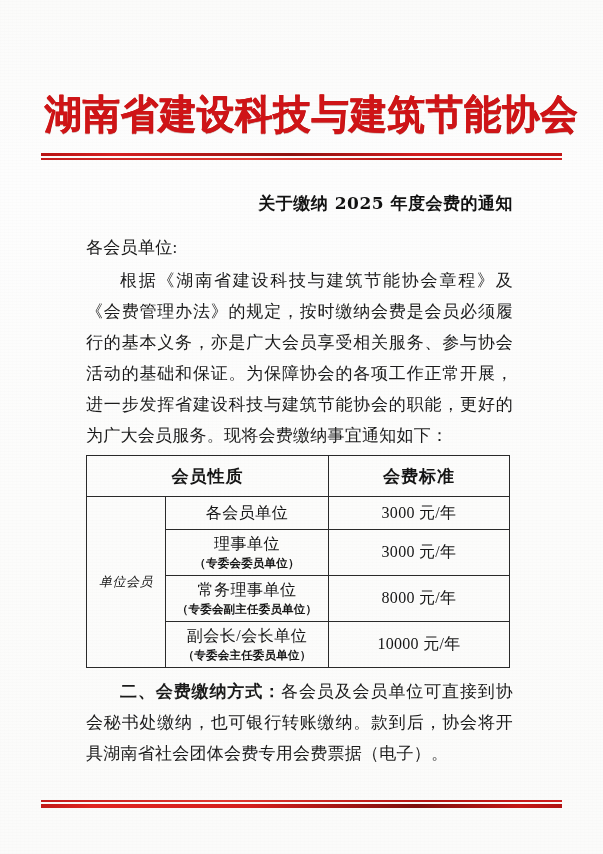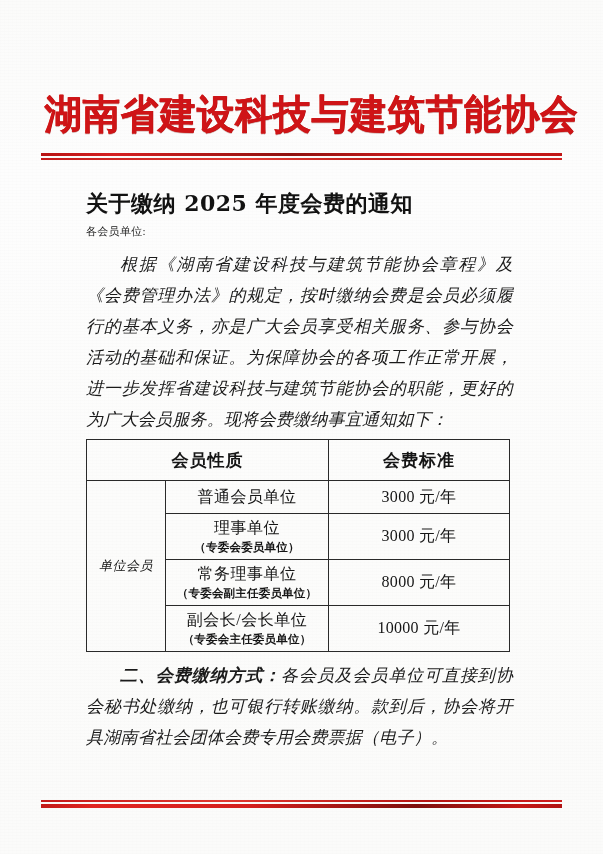--- a/index.html
+++ b/index.html
@@ -89,44 +89,43 @@
 
   
   .doc-body {
     position: absolute;
     left: 86px;
     width: 427px;
     top: 190px;
     color: #1b1b1b;
   }
   .doc-subtitle {
-    text-align: left;
-    font-family: "DejaVu Serif", "Liberation Serif", serif;
-    font-weight: bold;
-    font-size: 22px;
+    text-align: right;
+    font-family: "DejaVu Serif", "Liberation Serif", serif;
+    font-weight: bold;
+    font-size: 17px;
     line-height: 26px;
     letter-spacing: .5px;
     color: #121212;
-    margin-bottom: 0;
+    margin-bottom: 16px;
   }
   .salutation {
-    font-size: 11px;
+    font-size: 17px;
     line-height: 31px;
     letter-spacing: .3px;
     margin-bottom: 2px;
   }
   .para {
     font-size: 17px;
     line-height: 31px;
     text-align: justify;
     text-justify: inter-ideograph;
     letter-spacing: .25px;
     text-indent: 2em;
     margin: 0;
-    font-style: italic;
   }
   .section-head {
     font-size: 17px;
     line-height: 31px;
     letter-spacing: .3px;
     text-indent: 2em;
     margin: 6px 0 4px 0;
   }
   .section-head b,
   .para b {
@@ -215,21 +214,21 @@
       <thead>
         <tr>
           <th colspan="2">会员性质</th>
           <th>会费标准</th>
         </tr>
       </thead>
       <tbody>
         <tr class="row-short">
           <td class="group-cell" rowspan="4">单位会员</td>
           <td>
-            <div class="kind-main">普通会员单位</div>
+            <div class="kind-main">各会员单位</div>
           </td>
           <td class="fee-cell">3000 元/年</td>
         </tr>
         <tr class="row-tall">
           <td>
             <div class="kind-main">理事单位</div>
             <div class="kind-sub">（专委会委员单位）</div>
           </td>
           <td class="fee-cell">3000 元/年</td>
         </tr>

